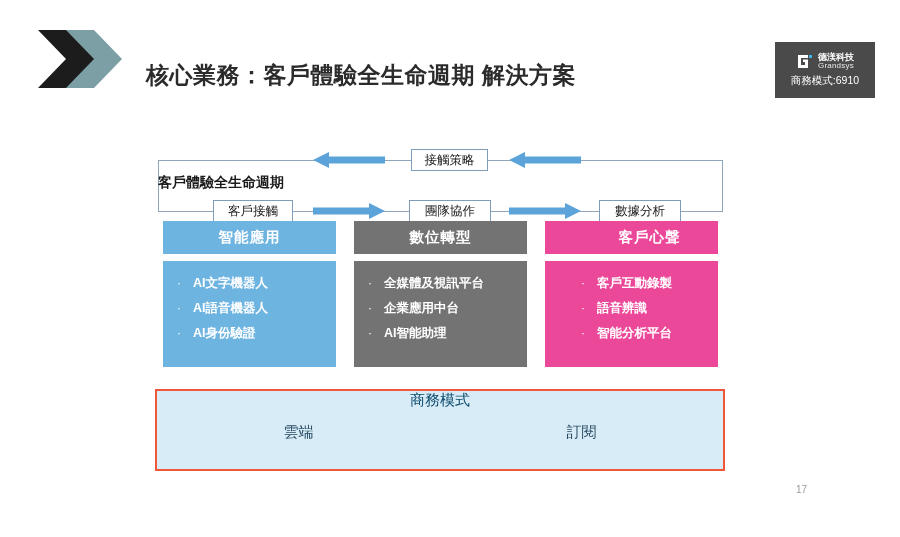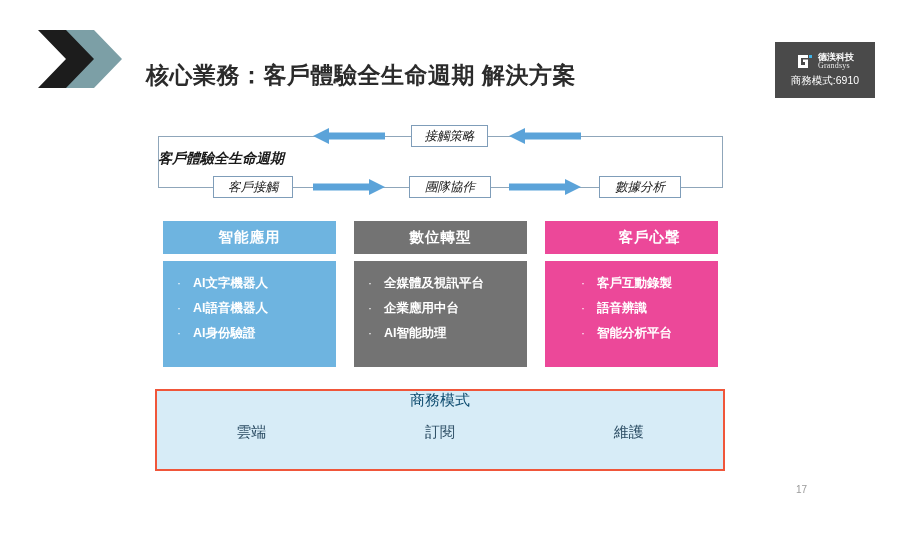--- a/index.html
+++ b/index.html
@@ -57,21 +57,20 @@
   .brand-mark {
     width: 17px; height: 17px;
     position: relative;
     flex: none;
   }
   .brand-text-block {
     display: flex;
     flex-direction: column;
     align-items: flex-start;
     line-height: 1.05;
-    font-family: Liberation Serif, serif;
   }
   .brand-cn {
     color: #ffffff;
     font-size: 9px;
     font-weight: bold;
     white-space: nowrap;
   }
   .brand-en {
     color: #e8e8e8;
     font-size: 8px;
@@ -81,22 +80,22 @@
   .brand-stock {
     color: #ffffff;
     font-size: 10.5px;
     margin-top: 4px;
     white-space: nowrap;
   }
 
   
   .flow-wrap {
     position: absolute;
-    left: 158px; top: 120px;
-    width: 672px; height: 80px; font-style: italic;
+    left: 158px; top: 144px;
+    width: 672px; height: 80px;
   }
   .flow-line {
     position: absolute;
     background: #8fa6ba;
   }
   .flow-box {
     position: absolute;
     background: #ffffff;
     border: 1.3px solid #7f9db9;
     box-sizing: border-box;
@@ -330,17 +329,16 @@
       </div>
     </div>
   </div>
 </div>
 
 <div class="biz-panel">
   <div class="biz-title">商務模式</div>
   <div class="biz-items">
     <div class="biz-item">雲端</div>
     <div class="biz-item">訂閱</div>
-    <div class="biz-item">維護</div>
   </div>
 </div>
 
 <div class="page-number">17</div>
 
 </body></html>

